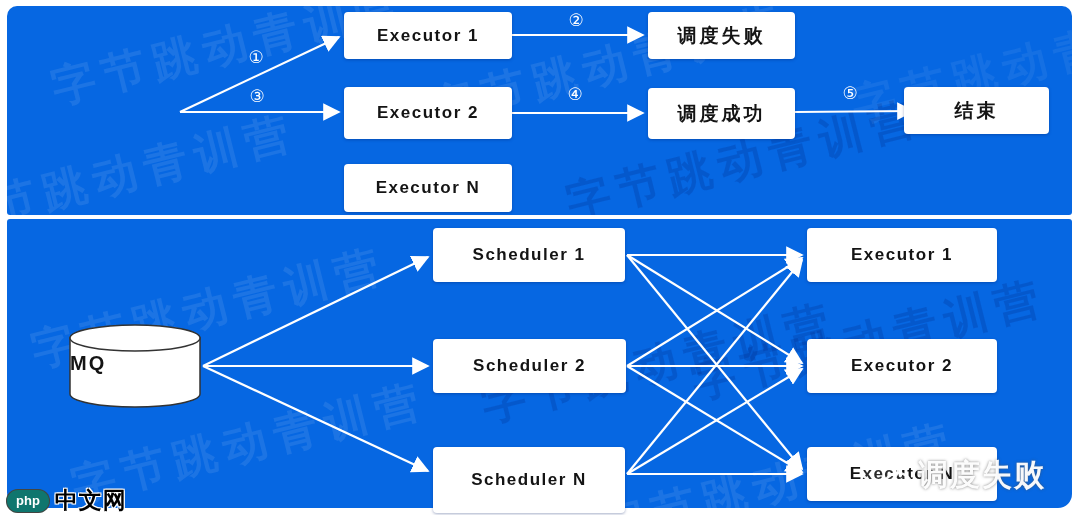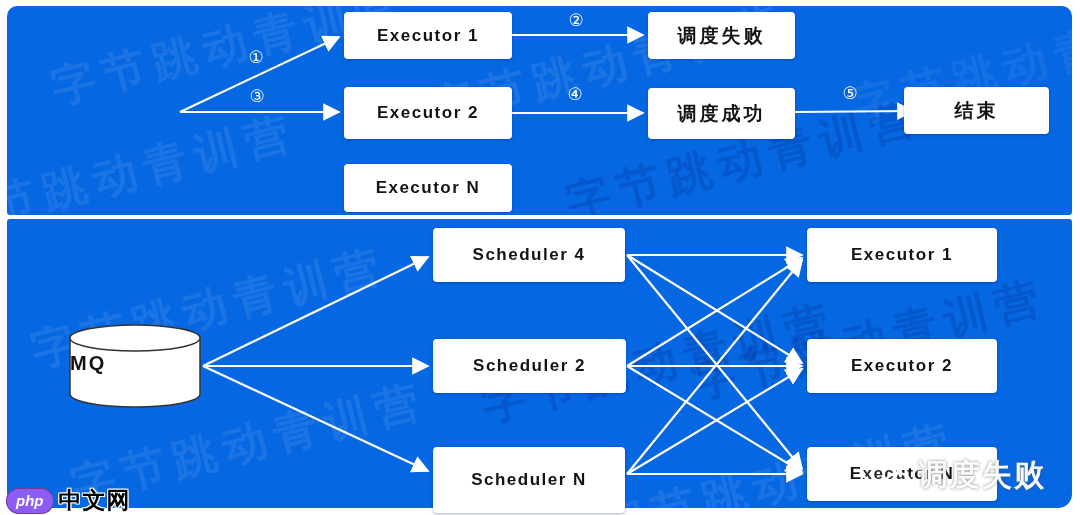--- a/index.html
+++ b/index.html
@@ -25,22 +25,22 @@
   .step{position:absolute;z-index:3;color:#ffffff;font-size:17px;font-weight:normal;
         width:24px;text-align:center;}
   #mq-label{position:absolute;left:70px;top:352px;width:130px;text-align:left;
         z-index:3;font-weight:900;font-size:20px;letter-spacing:2px;color:#141414;}
   #author-mark{position:absolute;left:856px;top:446px;z-index:6;display:flex;
         align-items:center;gap:4px;}
   #author-text{color:rgba(255,255,255,0.96);font-size:30px;font-weight:bold;
         letter-spacing:2px;text-shadow:0 0 3px rgba(80,80,80,0.7);}
   #site-logo{position:absolute;left:6px;top:485px;z-index:6;display:flex;
         align-items:center;gap:5px;}
-  #php-badge{background:#8b5cf6;color:#ffffff;font-style:italic;font-weight:bold;
-        font-size:15px;line-height:1;padding:5px 10px 6px;border-radius:14px;
+  #php-badge{background:#0f766e;color:#ffffff;font-weight:bold;
+        font-size:13px;line-height:1;padding:5px 10px 6px;border-radius:14px;
         box-shadow:inset 0 0 0 1px rgba(120,20,20,.5);}
   #site-name{font-size:23px;font-weight:900;color:#000000;letter-spacing:1px;
         text-shadow:-1px -1px 0 #fff,1px -1px 0 #fff,-1px 1px 0 #fff,1px 1px 0 #fff;}
 </style>
 </head>
 <body>
 
 <div id="stage">
 
   <div class="panel" id="panel-top">
@@ -101,21 +101,21 @@
   <div class="node cn" style="left:648px;top:88px;width:147px;height:51px;">调度成功</div>
   <div class="node cn" style="left:904px;top:87px;width:145px;height:47px;">结束</div>
 
   <span class="step" style="left:244px;top:47px;">①</span>
   <span class="step" style="left:564px;top:10px;">②</span>
   <span class="step" style="left:245px;top:86px;">③</span>
   <span class="step" style="left:563px;top:84px;">④</span>
   <span class="step" style="left:838px;top:83px;">⑤</span>
 
   <div id="mq-label">MQ</div>
-  <div class="node en" style="left:433px;top:228px;width:192px;height:54px;">Scheduler 4</div>
+  <div class="node en" style="left:433px;top:228px;width:192px;height:54px;">Scheduler 1</div>
   <div class="node en" style="left:433px;top:339px;width:193px;height:54px;">Scheduler 2</div>
   <div class="node en" style="left:433px;top:447px;width:192px;height:66px;">Scheduler N</div>
   <div class="node en" style="left:807px;top:228px;width:190px;height:54px;">Executor 1</div>
   <div class="node en" style="left:807px;top:339px;width:190px;height:54px;">Executor 2</div>
   <div class="node en" style="left:807px;top:447px;width:190px;height:54px;">Executor N</div>
 
   <div id="author-mark">
     <svg width="58" height="58" viewBox="0 0 58 58">
       <g stroke="rgba(255,255,255,0.95)" stroke-width="2.4" fill="rgba(255,255,255,0.10)">
         <ellipse cx="24" cy="23" rx="18" ry="15"></ellipse>

